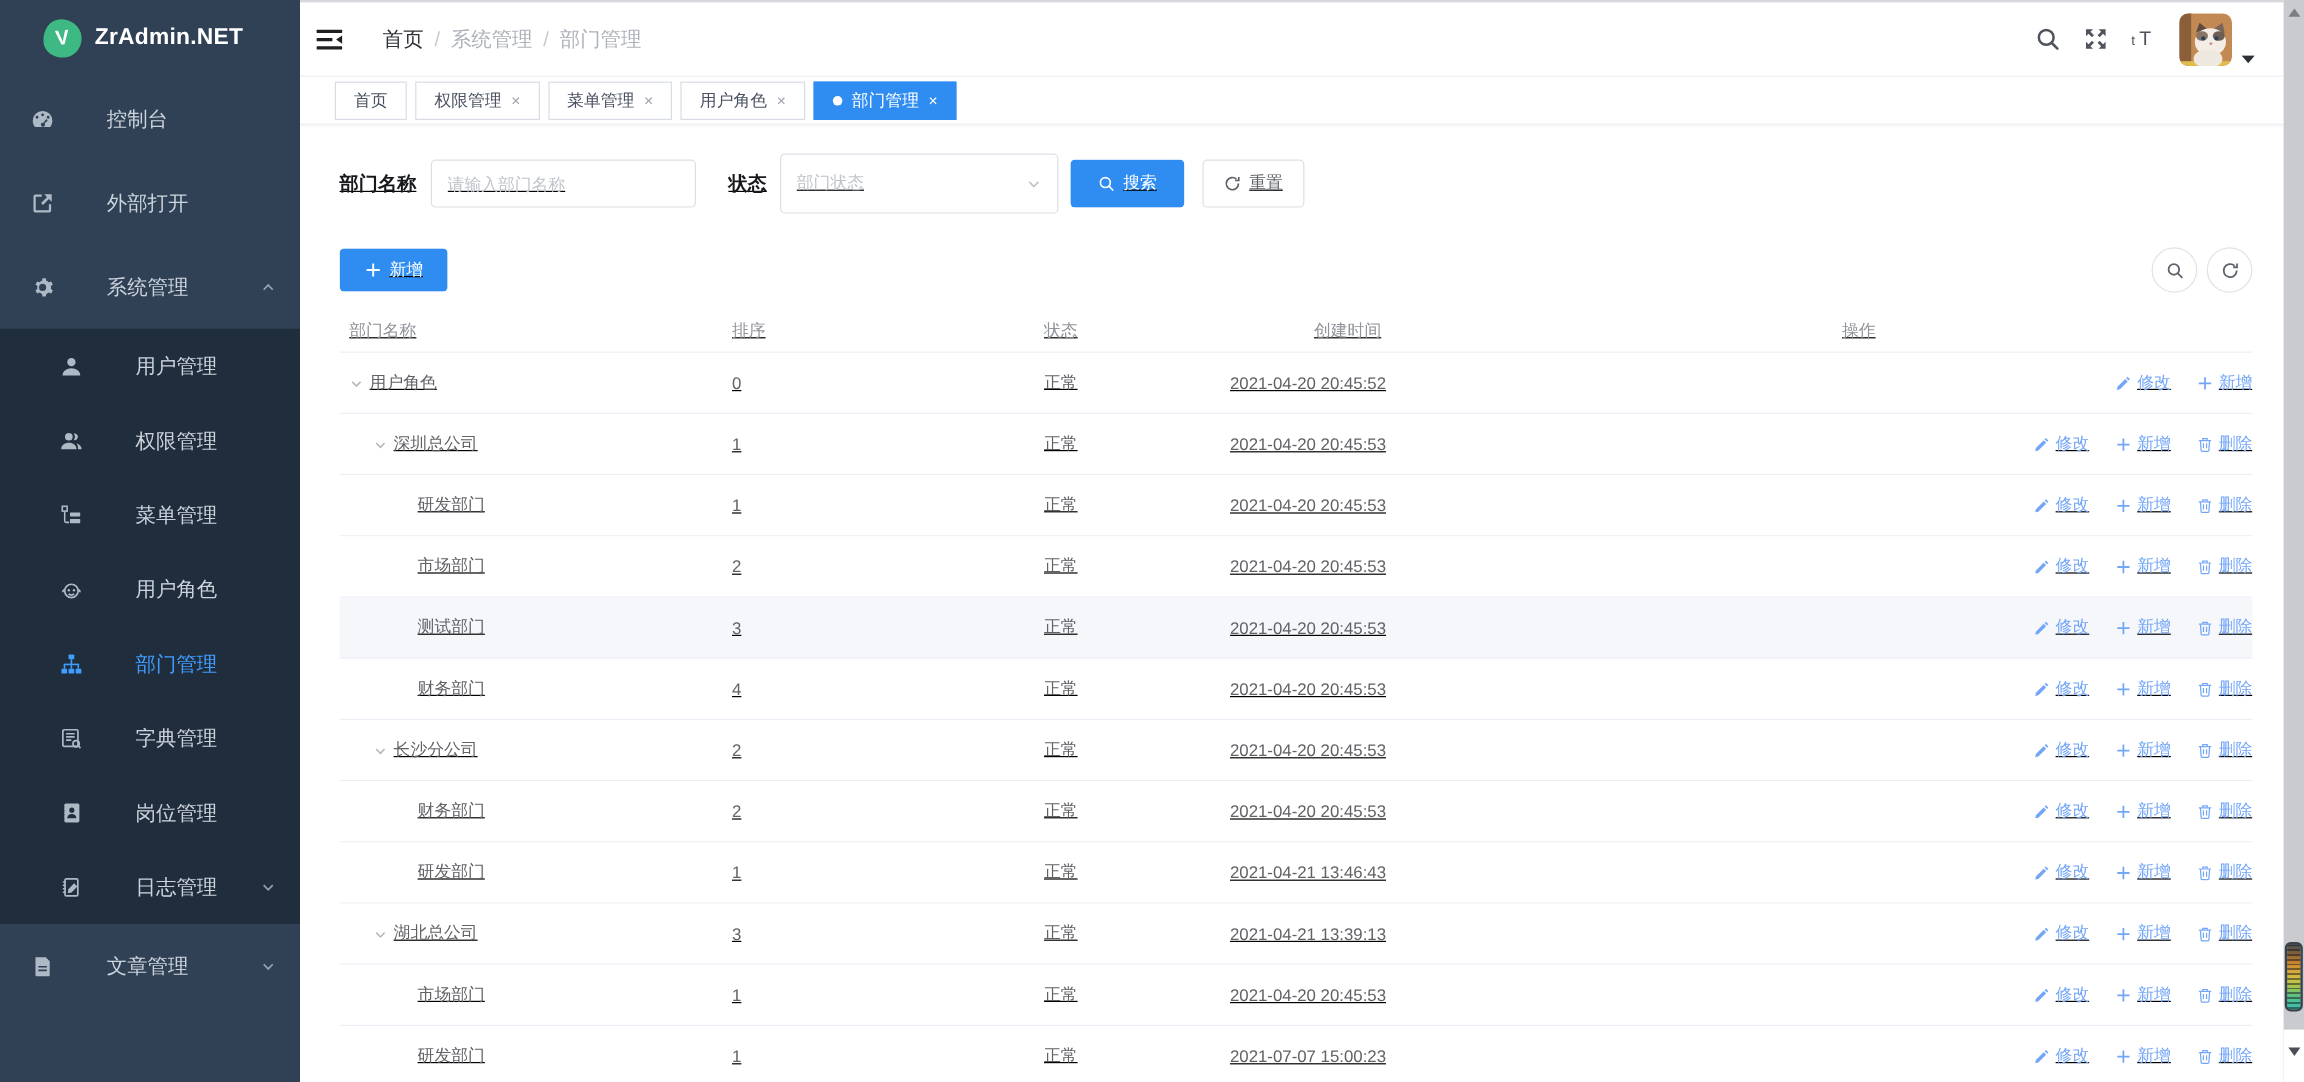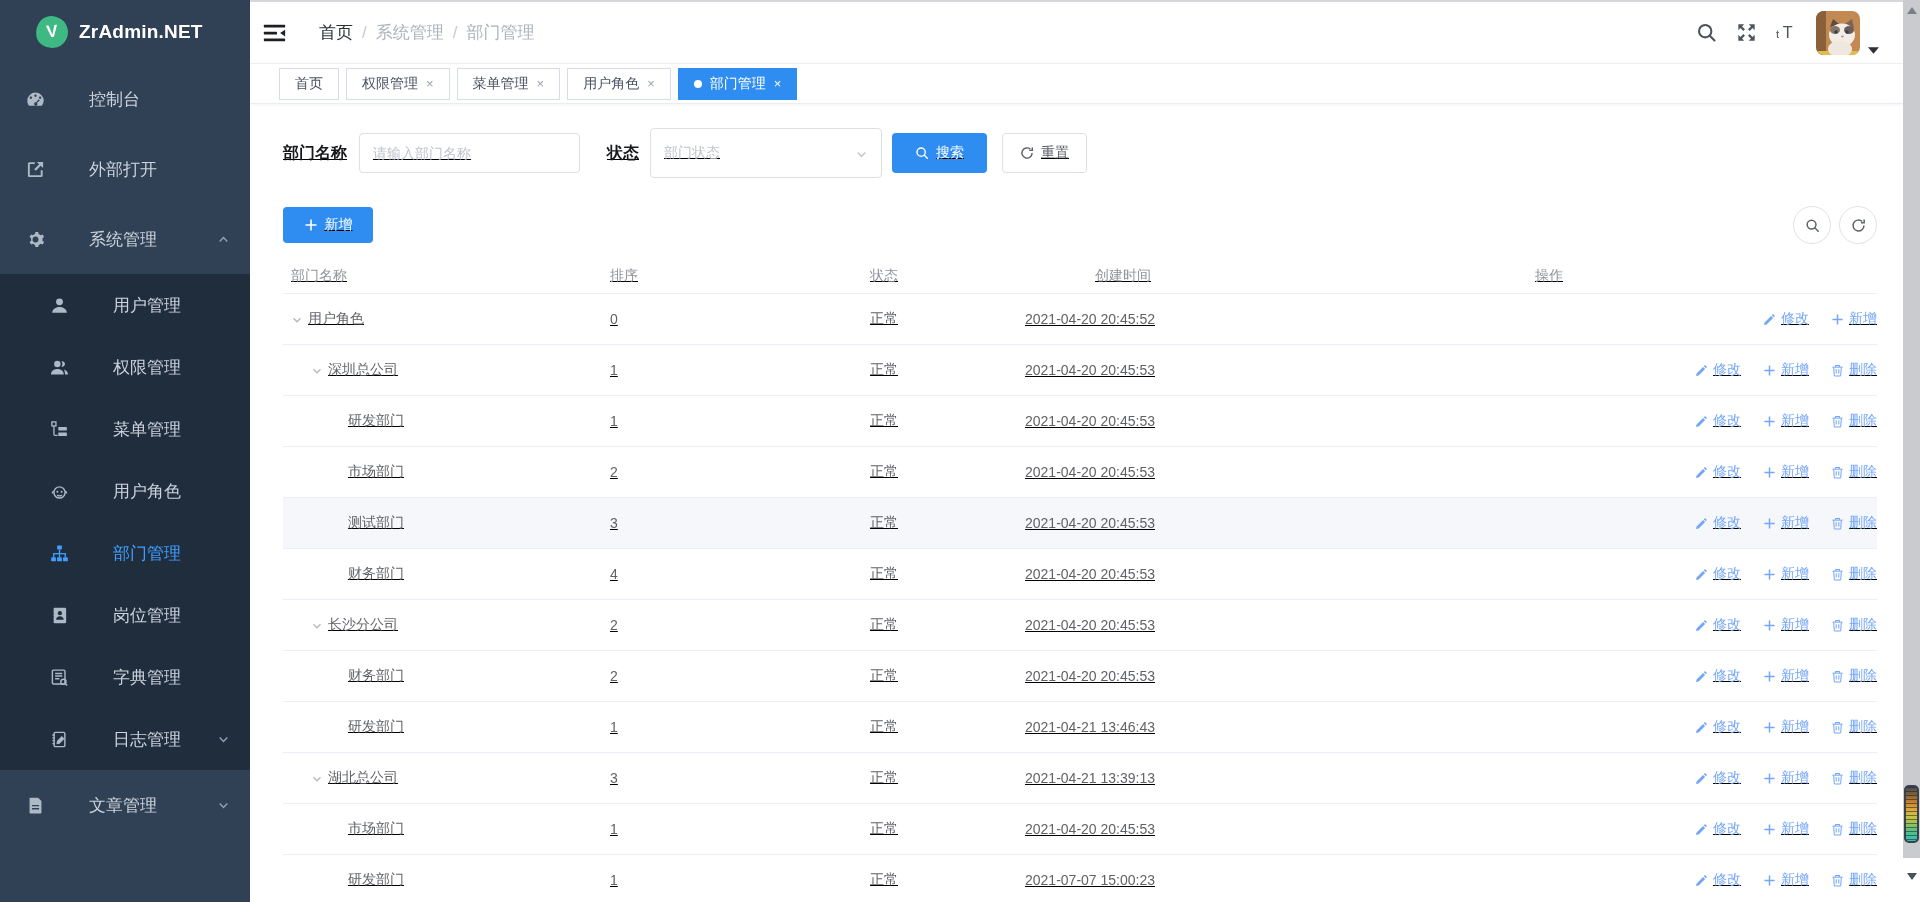--- a/index.html
+++ b/index.html
@@ -207,39 +207,39 @@
                 <rect x="2.6" y="7.6" width="10.8" height="1.1"></rect>
                 <rect x="2.6" y="8" width="1.1" height="3.2"></rect>
                 <rect x="7.45" y="8" width="1.1" height="3.2"></rect>
                 <rect x="12.3" y="8" width="1.1" height="3.2"></rect>
               </svg>
             </span>
             <span class="mi-label">部门管理</span>
           </div>
           <div class="menu-item sub">
             <span class="ic">
+              <svg viewBox="0 0 16 16" fill="none" stroke="currentColor" stroke-width="1.2">
+                <rect x="2" y="1.8" width="10.6" height="11.6" rx="1"></rect>
+                <path d="M4.3 4.6h6M4.3 6.8h6M4.3 9h3.6"></path>
+                <circle cx="11.3" cy="11.6" r="2.2"></circle>
+                <path d="m12.9 13.2 1.5 1.5"></path>
+              </svg>
+            </span>
+            <span class="mi-label">字典管理</span>
+          </div>
+          <div class="menu-item sub">
+            <span class="ic">
               <svg viewBox="0 0 16 16">
                 <rect x="3" y="1.4" width="10.6" height="13.2" rx="1.1" fill="currentColor"></rect>
                 <circle cx="8.3" cy="6" r="1.8" fill="#1f2d3d"></circle>
                 <path d="M5.1 11.6c0-1.8 1.4-2.9 3.2-2.9s3.2 1.1 3.2 2.9z" fill="#1f2d3d"></path>
                 <path d="M1.6 3.6h1.4M1.6 6.4h1.4M1.6 9.2h1.4M1.6 12h1.4" stroke="#1f2d3d" stroke-width="1"></path>
               </svg>
             </span>
             <span class="mi-label">岗位管理</span>
-          </div>
-          <div class="menu-item sub">
-            <span class="ic">
-              <svg viewBox="0 0 16 16" fill="none" stroke="currentColor" stroke-width="1.2">
-                <rect x="2" y="1.8" width="10.6" height="11.6" rx="1"></rect>
-                <path d="M4.3 4.6h6M4.3 6.8h6M4.3 9h3.6"></path>
-                <circle cx="11.3" cy="11.6" r="2.2"></circle>
-                <path d="m12.9 13.2 1.5 1.5"></path>
-              </svg>
-            </span>
-            <span class="mi-label">字典管理</span>
           </div>
           <div class="menu-item sub">
             <span class="ic">
               <svg viewBox="0 0 16 16">
                 <path d="M4.5 2h7a1 1 0 0 1 1 1v10a1 1 0 0 1-1 1h-7a1 1 0 0 1-1-1V3a1 1 0 0 1 1-1z" fill="none" stroke="currentColor" stroke-width="1.2"></path>
                 <path d="M2 4.2h2M2 6.6h2M2 9h2M2 11.4h2" stroke="currentColor" stroke-width="1.1"></path>
                 <path d="m9.9 5.1 2.3 2.3-4.1 4.1-2.7.6.5-2.8z" fill="currentColor"></path>
               </svg>
             </span>
             <span class="mi-label">日志管理</span>

